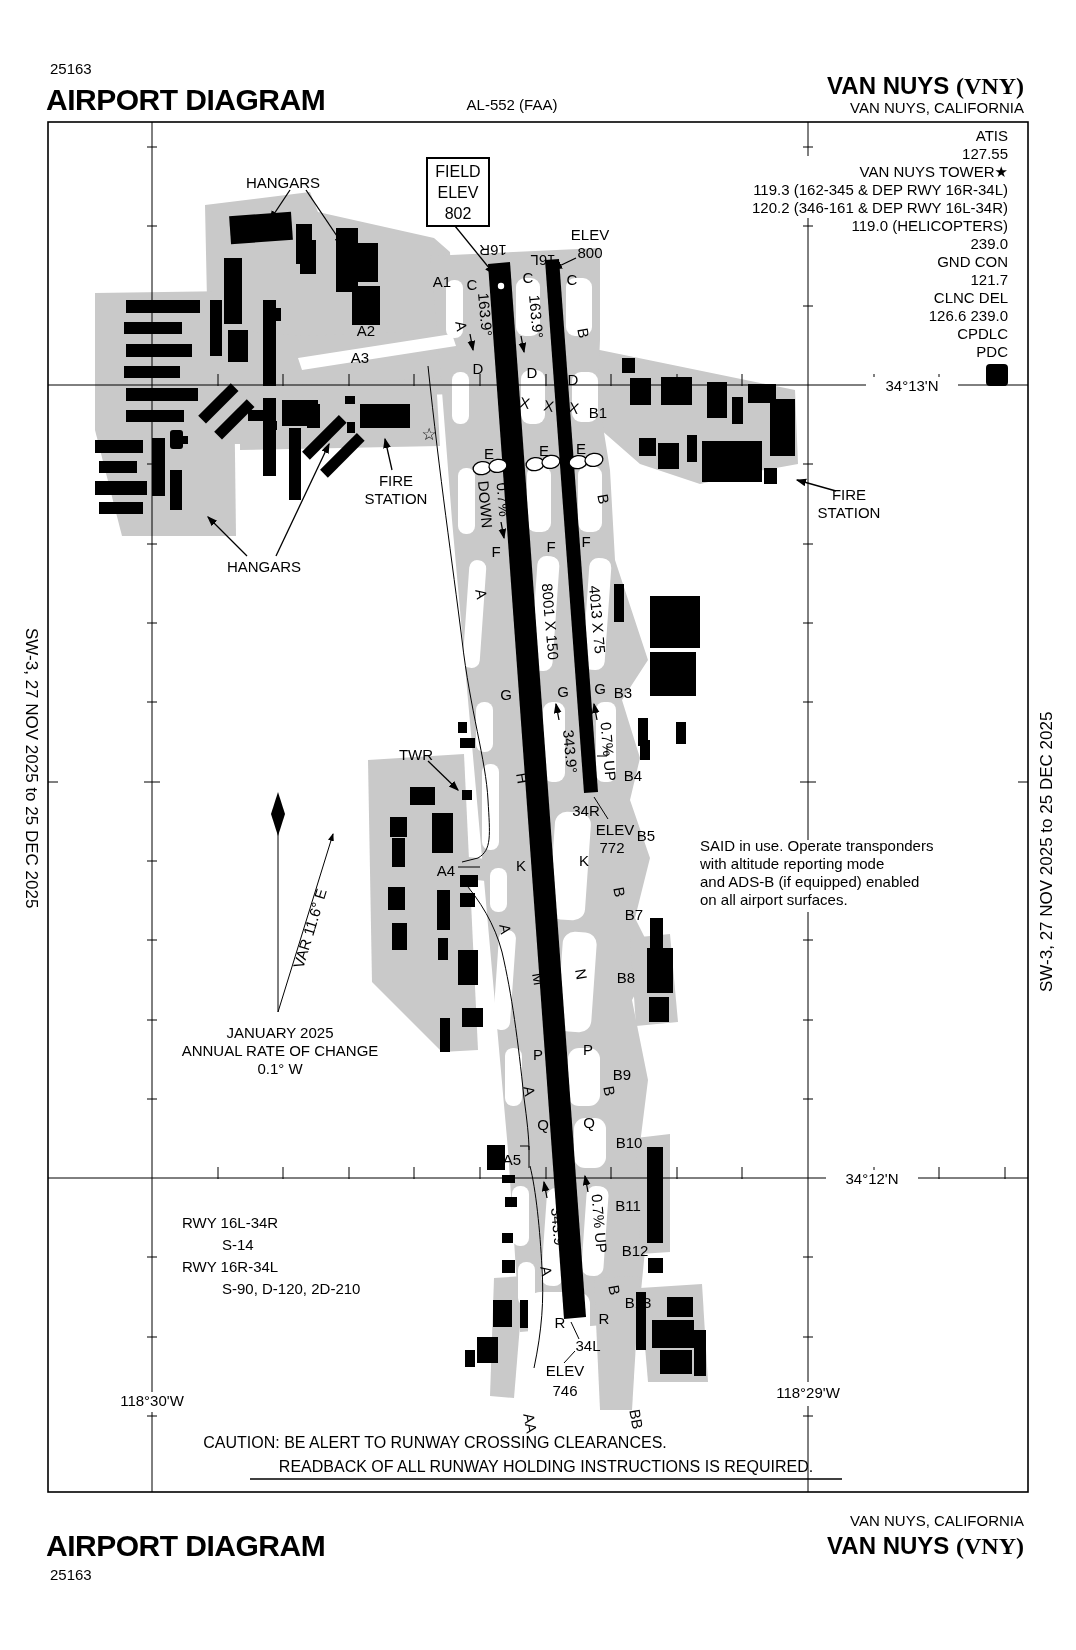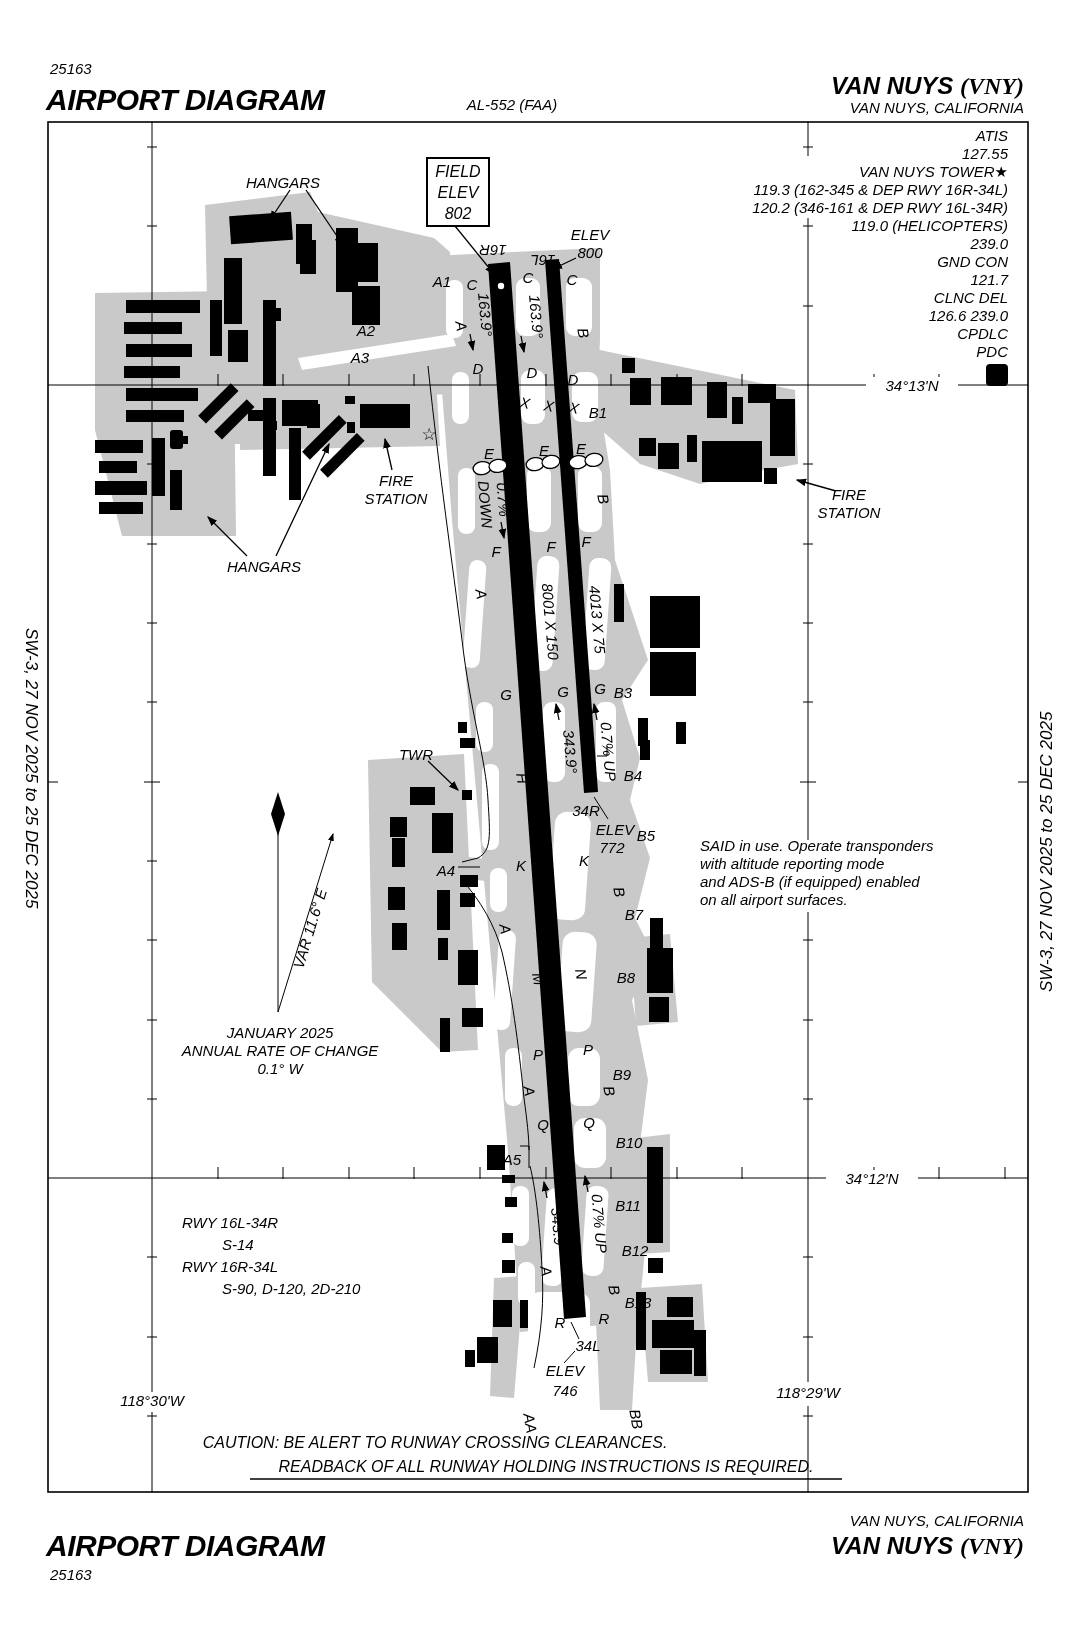--- a/index.html
+++ b/index.html
@@ -1,16 +1,16 @@
 <!DOCTYPE html>
 <html><head>
 <meta charset="utf-8">
 <style>
   html,body{margin:0;padding:0;background:#fff;}
-  #page{position:relative;width:1076px;height:1650px;background:#fff;overflow:hidden;font-style:italic;}
+  #page{position:relative;width:1076px;height:1650px;background:#fff;overflow:hidden;}
   svg text{font-family:"Liberation Sans","DejaVu Sans",sans-serif;fill:#000;}.s15{font-size:15px}.s16{font-size:16px}.s17{font-size:17px}
   .s24{font-size:24px;font-weight:bold}.s30{font-size:30px;font-weight:bold;letter-spacing:-.5px}
   .ser{font-family:"Liberation Serif","DejaVu Serif",serif}
   .mid{text-anchor:middle}.end{text-anchor:end}
   .ln{stroke:#000;stroke-width:1.3;fill:none}
   .thin{stroke:#000;stroke-width:1;fill:none}
   .bld{fill:#000;stroke:none}
   .apron{fill:#c9c9c9;stroke:none}
   .isle{fill:#fff;stroke:none}
   .wbg{fill:#fff;stroke:none}

